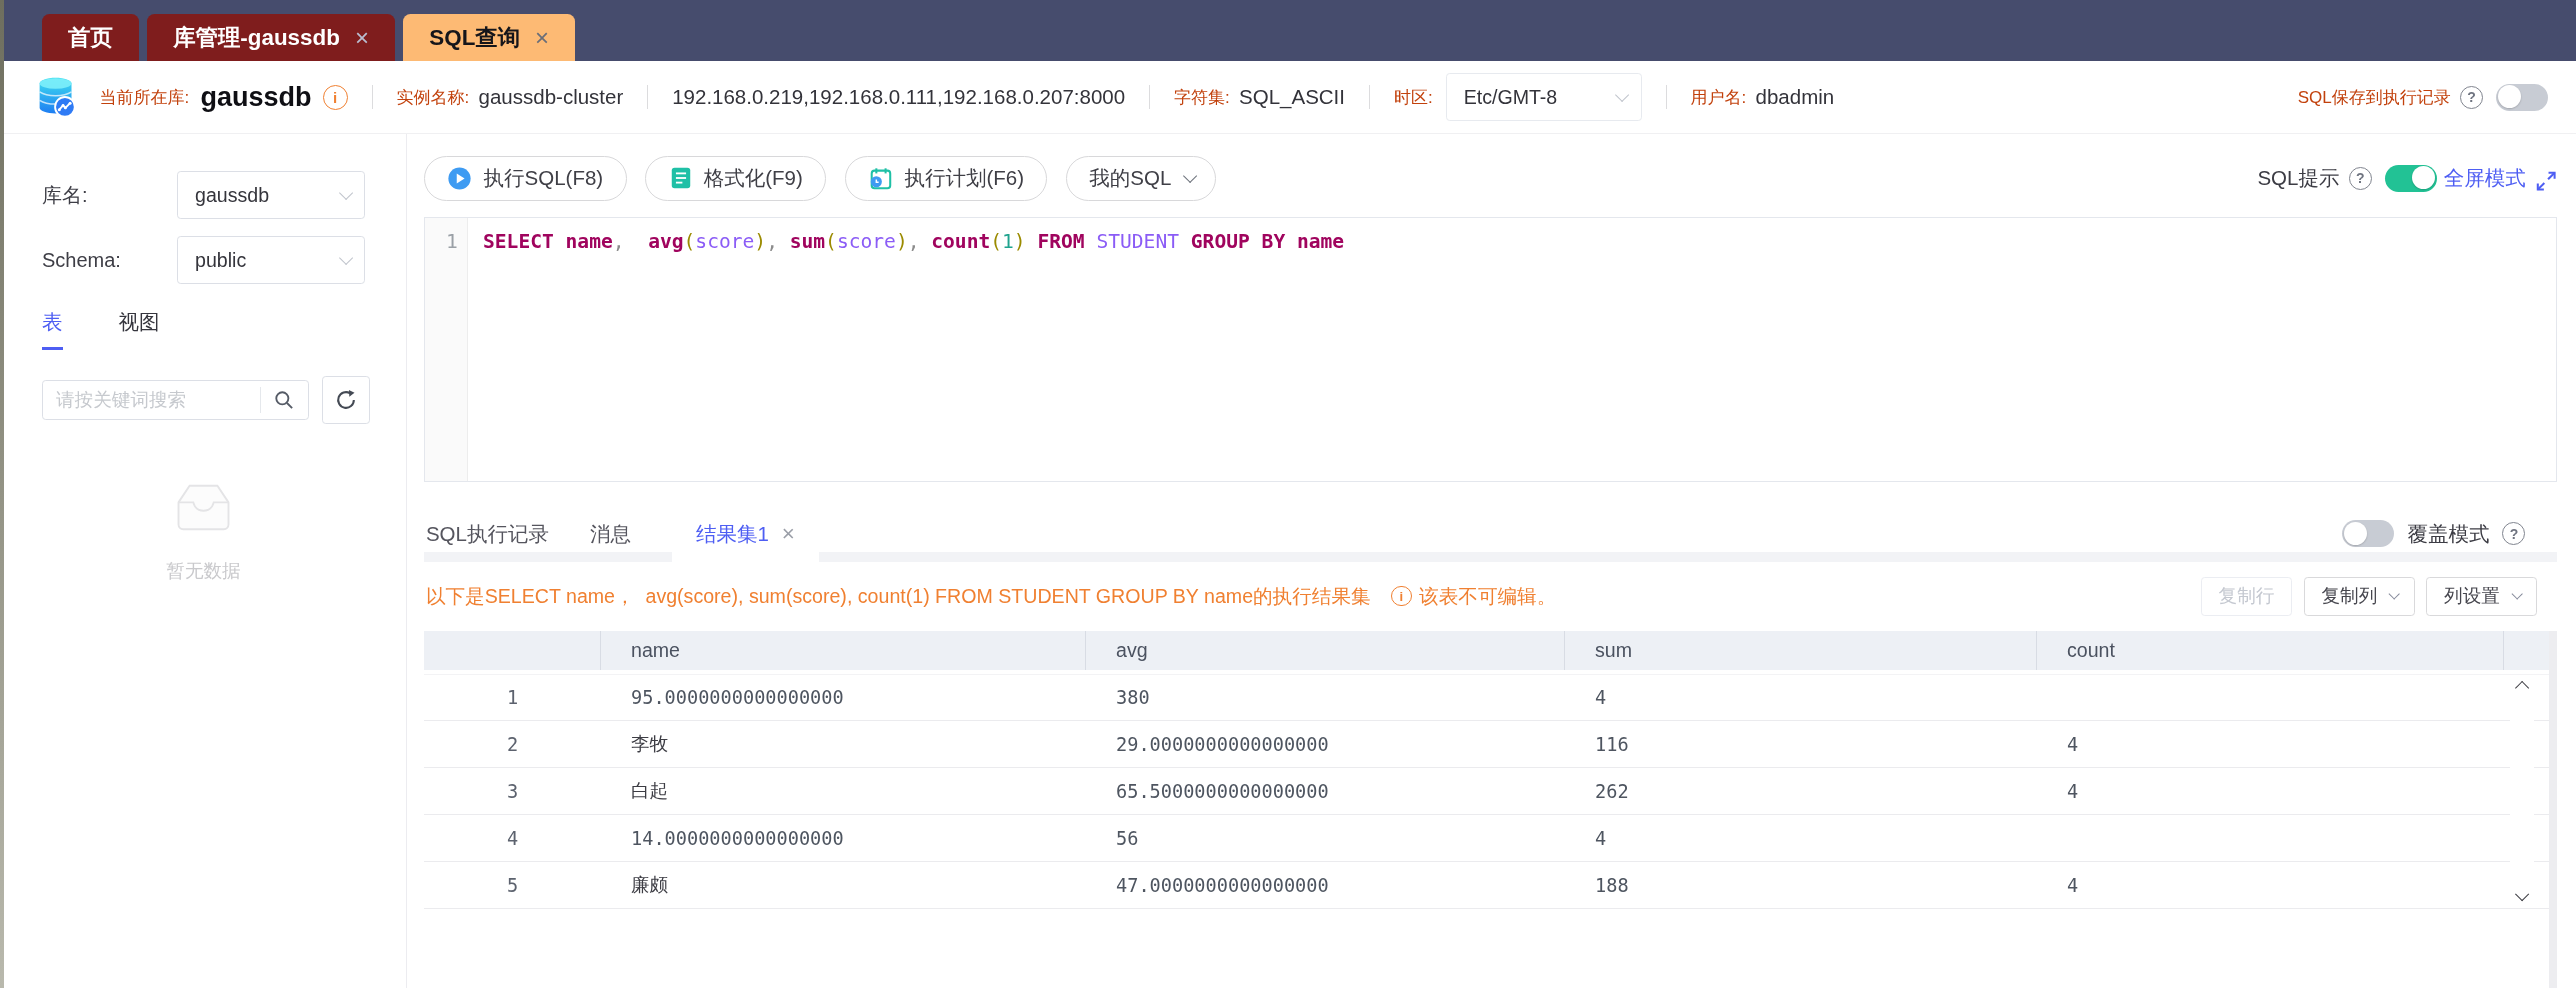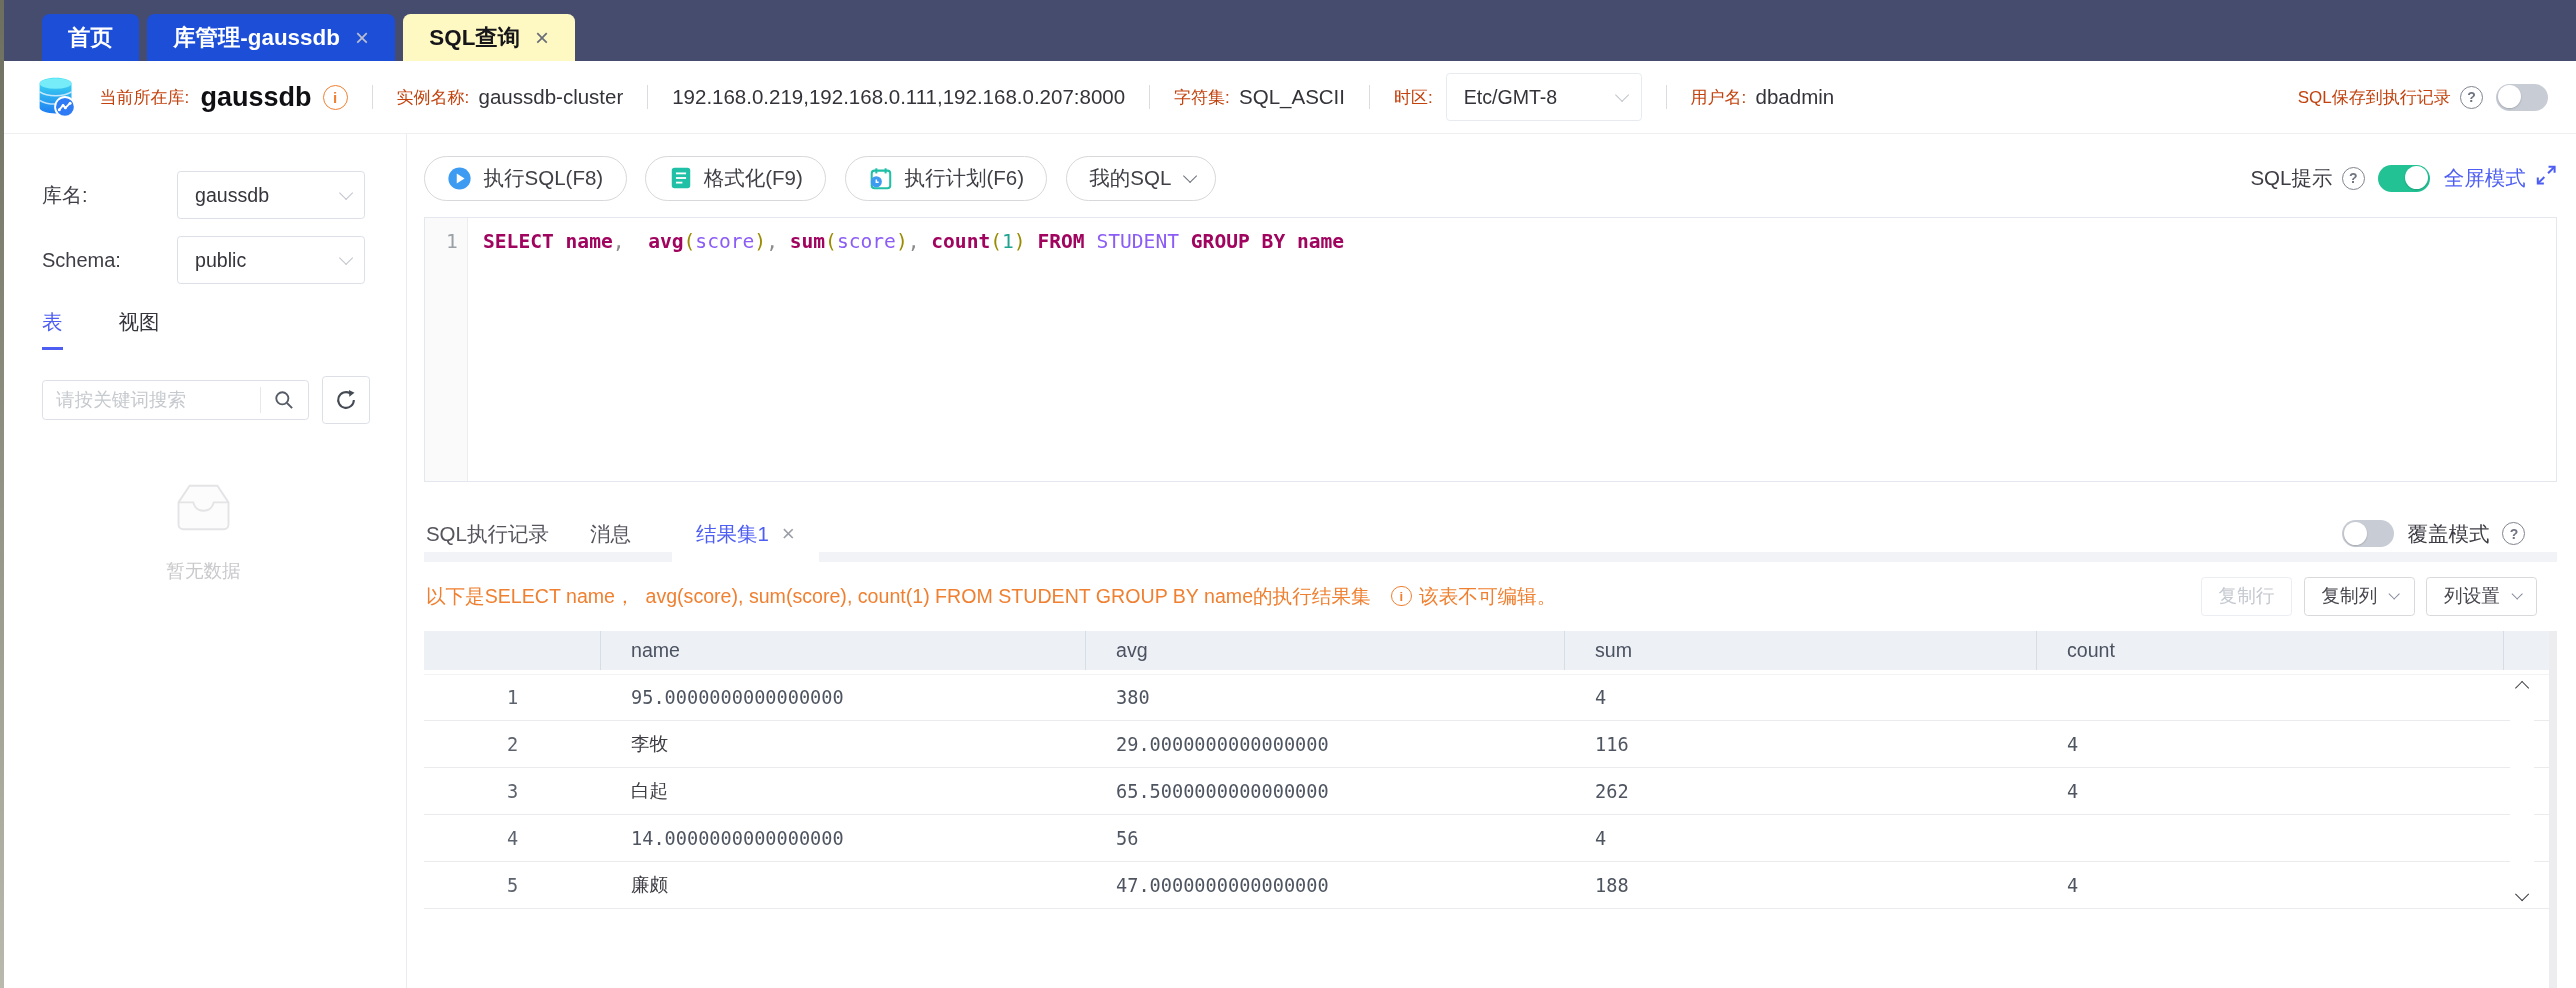--- a/index.html
+++ b/index.html
@@ -5,23 +5,23 @@
   *{box-sizing:border-box;margin:0;padding:0}
   html,body{width:2576px;height:988px;overflow:hidden;background:#fff;
     font-family:"Liberation Sans","DejaVu Sans",sans-serif;color:#333}
 
   
   .edge-left{position:fixed;left:0;top:0;width:3.7px;height:100%;background:linear-gradient(#6e6e5e,#b9b9ad);z-index:90}
 
   
   .tabbar{height:61px;background:#464c6d;display:flex;align-items:flex-end;padding-left:42px;gap:8.4px}
   .wtab{height:47px;padding:0 26px;display:flex;align-items:center;gap:15px;border-radius:7.5px 7.5px 0 0;
-    background:#1d4ed8;color:#fff;font-size:22.4px;font-weight:bold;cursor:pointer;white-space:nowrap}
+    background:#7f1d1d;color:#fff;font-size:22.4px;font-weight:bold;cursor:pointer;white-space:nowrap}
   .wtab .x{color:#b9bdcf;font-size:24px;font-weight:normal;line-height:1}
-  .wtab.active{background:#fef9c3;color:#15151a}
+  .wtab.active{background:#fdba74;color:#15151a}
   .wtab.active .x{color:#6a6e78}
 
   
   .header{height:73px;background:#fff;display:flex;align-items:center;padding:0 28px 0 34px;border-bottom:0.9px solid #f0f0f2}
   .db-logo{width:45px;height:45px;margin-right:20.5px;flex:none}
   .h-label{font-size:17px;color:#c2410c;white-space:nowrap}
   .h-val{font-size:20.5px;color:#33333a;margin-left:9.3px;white-space:nowrap}
   .current-db{font-size:27px;font-weight:bold;color:#0f0f14;margin-left:11.2px}
   .circle-icon{width:25px;height:25px;border-radius:50%;display:inline-flex;align-items:center;justify-content:center;
     font-size:15px;flex:none}
@@ -60,21 +60,21 @@
     align-items:center;justify-content:center;cursor:pointer}
   .empty{width:323px;margin-top:58px;text-align:center}
   .empty-text{margin-top:22.4px;font-size:18.6px;color:#c9c9cc}
 
   
   .main{flex:1;min-width:0;display:flex;flex-direction:column;padding:20.5px 18.6px 0 17px}
   .toolbar{display:flex;align-items:center;gap:18.6px;height:47px;margin-bottom:15px}
   .tbtn{height:45px;border:0.9px solid #d8d8da;border-radius:22.4px;background:#fff;display:inline-flex;align-items:center;
     gap:11.2px;padding:0 22.4px;font-size:20.5px;color:#3f3f46;cursor:pointer;white-space:nowrap}
   .toolbar-right{margin-left:auto;display:flex;align-items:center;font-size:20.5px;color:#3c3c44}
-  .fullscreen{color:#4e5ef3;display:flex;align-items:flex-start;gap:9.3px;margin-left:14px;cursor:pointer}
+  .fullscreen{color:#4e5ef3;display:flex;align-items:flex-end;gap:9.3px;margin-left:7px;cursor:pointer}
 
   .editor{border:0.9px solid #e4e7ed;height:265px;display:flex;background:#fff}
   .gutter{width:43px;flex:none;background:#fafafa;border-right:0.9px solid #ededed;text-align:right;padding:12px 9.3px 0 0;
     font-family:"DejaVu Sans Mono",monospace;font-size:19.6px;color:#9aa0a6}
   .codeline{padding:12px 0 0 15px;font-family:"DejaVu Sans Mono",monospace;font-size:19.6px;white-space:pre}
   .tk-kw{color:#a0045e;font-weight:bold}
   .tk-br{color:#9b8b00}
   .tk-id{color:#8b5cf6}
   .tk-num{color:#1fa38e}
   .tk-pl{color:#8c8c8c}

